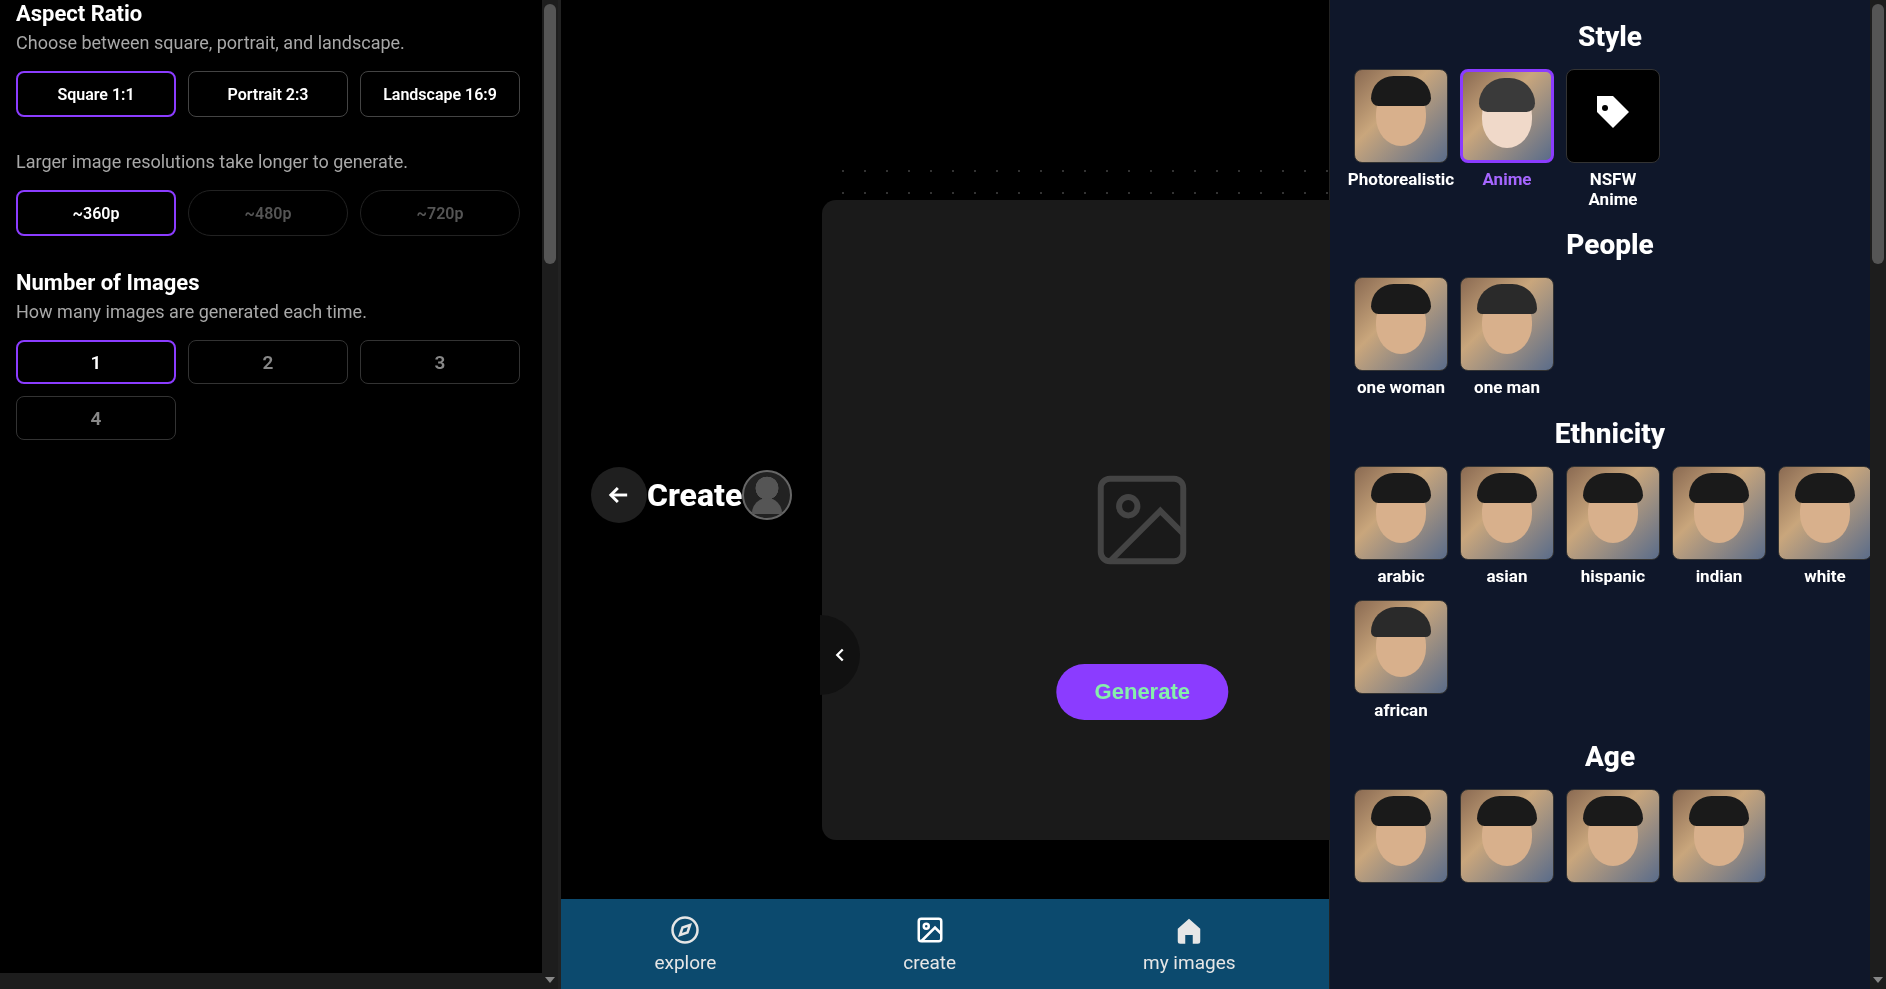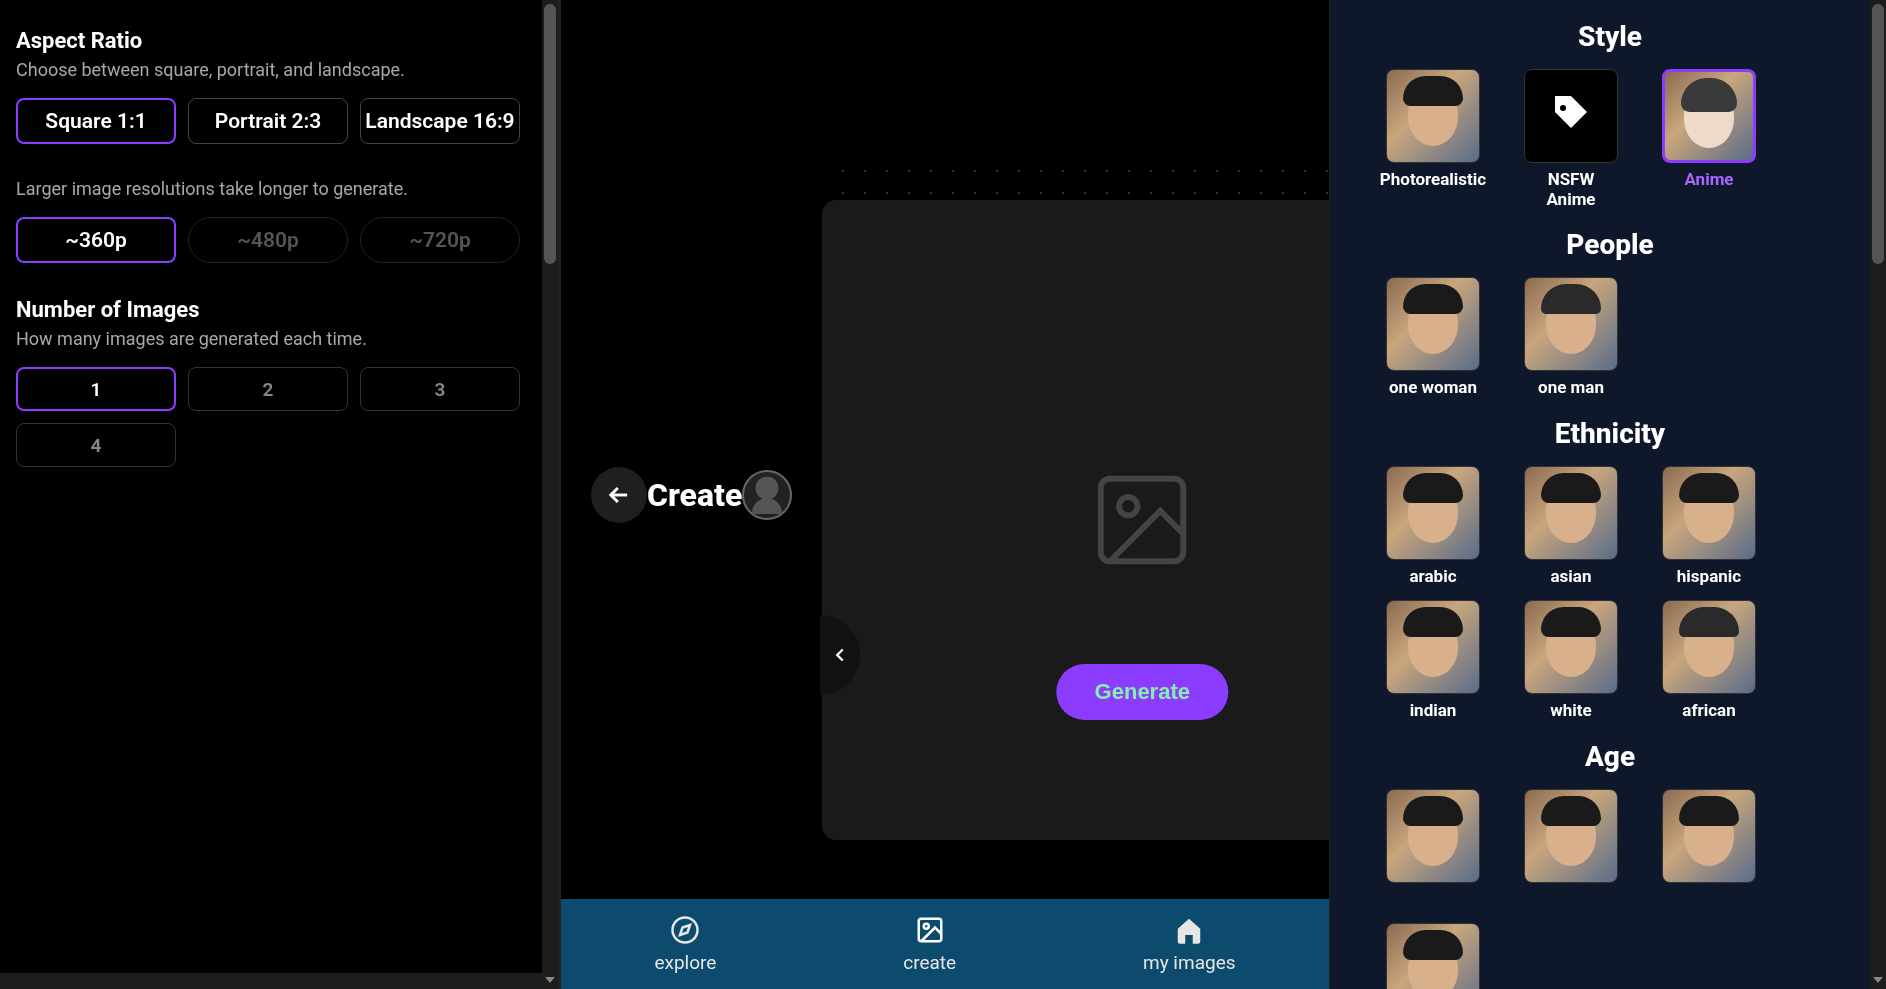--- a/index.html
+++ b/index.html
@@ -10,21 +10,21 @@
     width: 1886px;
     height: 989px;
     overflow: hidden;
     display: flex;
   }
   
   .left-panel {
     width: 560px;
     height: 100%;
     background: #000;
-    padding: 28px 16px;
+    padding: 1px 16px;
     border-right: 2px solid #222;
     position: relative;
     overflow-y: auto;
   }
   .section { margin-bottom: 34px; }
   .section-title {
     font-size: 22px;
     font-weight: 700;
     color: #fff;
     margin-bottom: 6px;
@@ -40,21 +40,21 @@
     flex-wrap: wrap;
   }
   .option-btn {
     flex: 0 0 auto;
     min-width: 160px;
     height: 46px;
     background: #000;
     border: 1px solid #444;
     border-radius: 8px;
     color: #fff;
-    font-size: 21px;
+    font-size: 16px;
     font-weight: 600;
     display: flex;
     align-items: center;
     justify-content: center;
     cursor: pointer;
   }
   .option-btn.selected {
     border: 2px solid #8b3cff;
   }
   .option-btn.disabled {
@@ -269,21 +269,20 @@
     gap: 12px;
     margin-bottom: 18px;
     padding-left: 6px;
   }
   .card {
     width: 94px;
     display: flex;
     flex-direction: column;
     align-items: center;
     cursor: pointer;
-    margin-left: 32px;
   }
   .card .thumb {
     width: 94px;
     height: 94px;
     border-radius: 8px;
     background: linear-gradient(135deg, #8a6a52 0%, #c9a67c 40%, #5a6c8a 100%);
     border: 1px solid #333;
     position: relative;
     overflow: hidden;
   }
@@ -434,35 +433,35 @@
 <div class="right-panel">
 
   <div class="cat-title">Style</div>
   <div class="card-row">
     <div class="card">
       <div class="thumb">
           <div class="face"></div>
         </div>
       <div class="label">Photorealistic</div>
     </div>
+    <div class="card selected">
+      <div class="thumb">
+          <div class="face anime"></div>
+        </div>
+      <div class="label">Anime</div>
+    </div>
     <div class="card">
       <div class="thumb icon">
         <svg viewBox="0 0 24 24" width="48" height="48" fill="#fff">
             <path d="M20 10l-8-8H4v8l8 8 8-8z"></path>
             <circle cx="8" cy="8" r="1.5" fill="#000"></circle>
           </svg>
       </div>
       <div class="label">NSFW Anime</div>
     </div>
-    <div class="card selected">
-      <div class="thumb">
-          <div class="face anime"></div>
-        </div>
-      <div class="label">Anime</div>
-    </div>
   </div>
 
   <div class="cat-title">People</div>
   <div class="card-row">
     <div class="card">
       <div class="thumb">
           <div class="face"></div>
         </div>
       <div class="label">one woman</div>
     </div>

